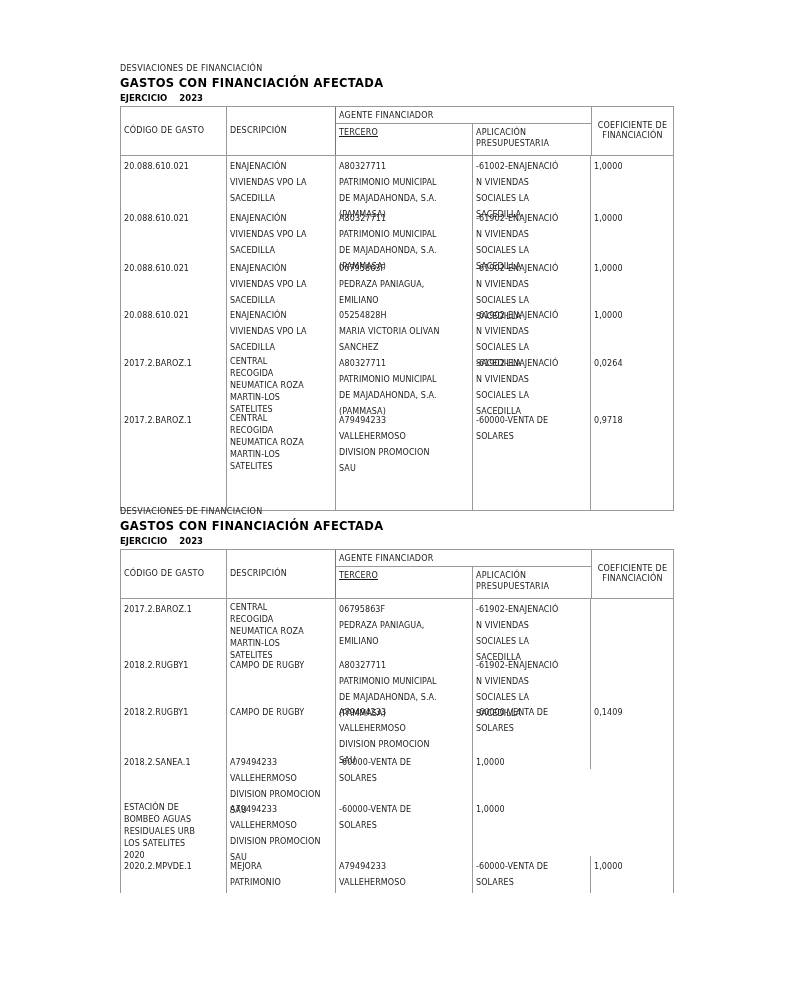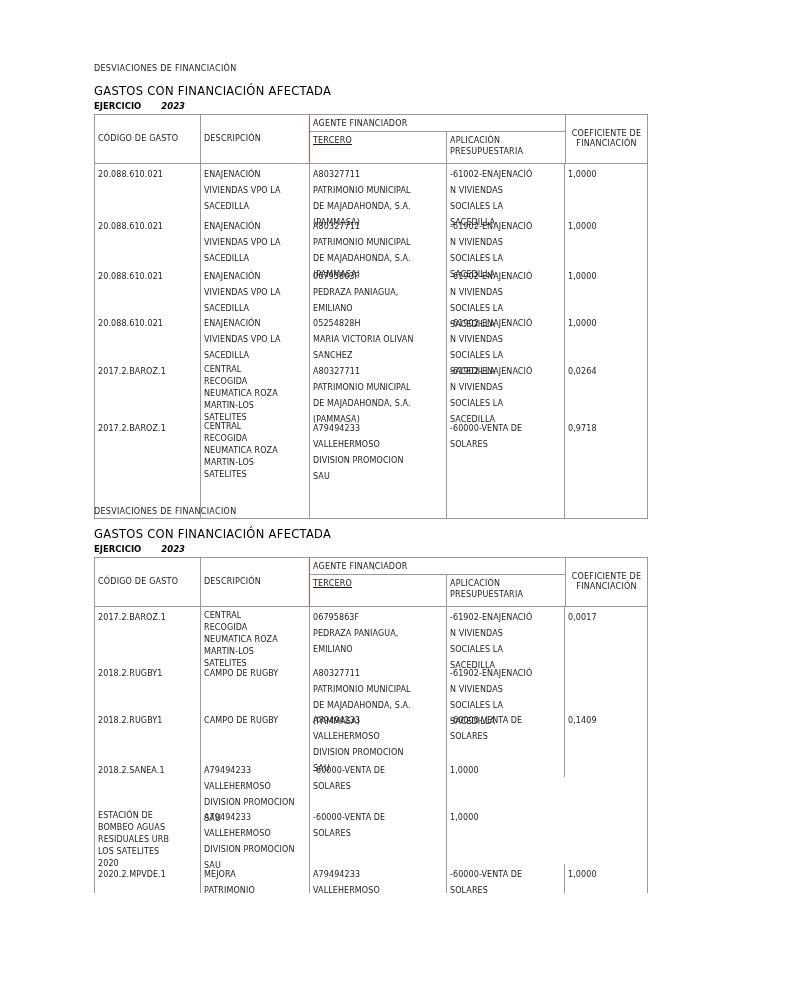--- a/index.html
+++ b/index.html
@@ -7,48 +7,48 @@
     position: relative;
     width: 792px;
     height: 1000px;
     background: #ffffff;
     font-family: "DejaVu Sans", "Liberation Sans", sans-serif;
     color: #1a1a1a;
     overflow: hidden;
   }
   .block {
     position: absolute;
-    left: 94px;
+    left: 120px;
     width: 600px;
   }
   .block-1 { top: 64px; }
   .block-2 { top: 507px; height: 386px; overflow: hidden; }
 
   .sec-label {
     font-size: 8px;
     letter-spacing: 0.3px;
     color: #1a1a1a;
     height: 10px;
   }
   .sec-title {
-    margin-top: 10px;
+    margin-top: 2px;
     font-size: 11.5px;
-    font-weight: normal;
+    font-weight: bold;
     letter-spacing: 0.3px;
     color: #000;
     height: 14px;
   }
   .sec-ej {
     margin-top: 3px;
     font-size: 8.5px;
     font-weight: bold;
     color: #000;
     height: 10px;
   }
-  .sec-ej .ej-year { margin-left: 20px; font-style: italic; }
+  .sec-ej .ej-year { margin-left: 12px; }
 
   
   .tbl {
     margin-top: 3px;
     width: 554px;
     border: 1px solid #999;
     box-sizing: border-box;
     background: #fff;
   }
   .thead {
@@ -251,21 +251,20 @@
 NEUMATICA ROZA
 MARTIN-LOS
 SATELITES</div>
             <div class="td td-c3">06795863F
 PEDRAZA PANIAGUA,
 EMILIANO</div>
             <div class="td td-c4">-61902-ENAJENACIÓ
 N VIVIENDAS
 SOCIALES LA
 SACEDILLA</div>
-            <div class="td td-c5">0,0017</div>
           </div>
           <div class="trow" style="height: 47px;">
             <div class="td td-c1">2018.2.RUGBY1</div>
             <div class="td td-c2">CAMPO DE RUGBY</div>
             <div class="td td-c3">A80327711
 PATRIMONIO MUNICIPAL
 DE MAJADAHONDA, S.A.
 (PAMMASA)</div>
             <div class="td td-c4">-61902-ENAJENACIÓ
 N VIVIENDAS

